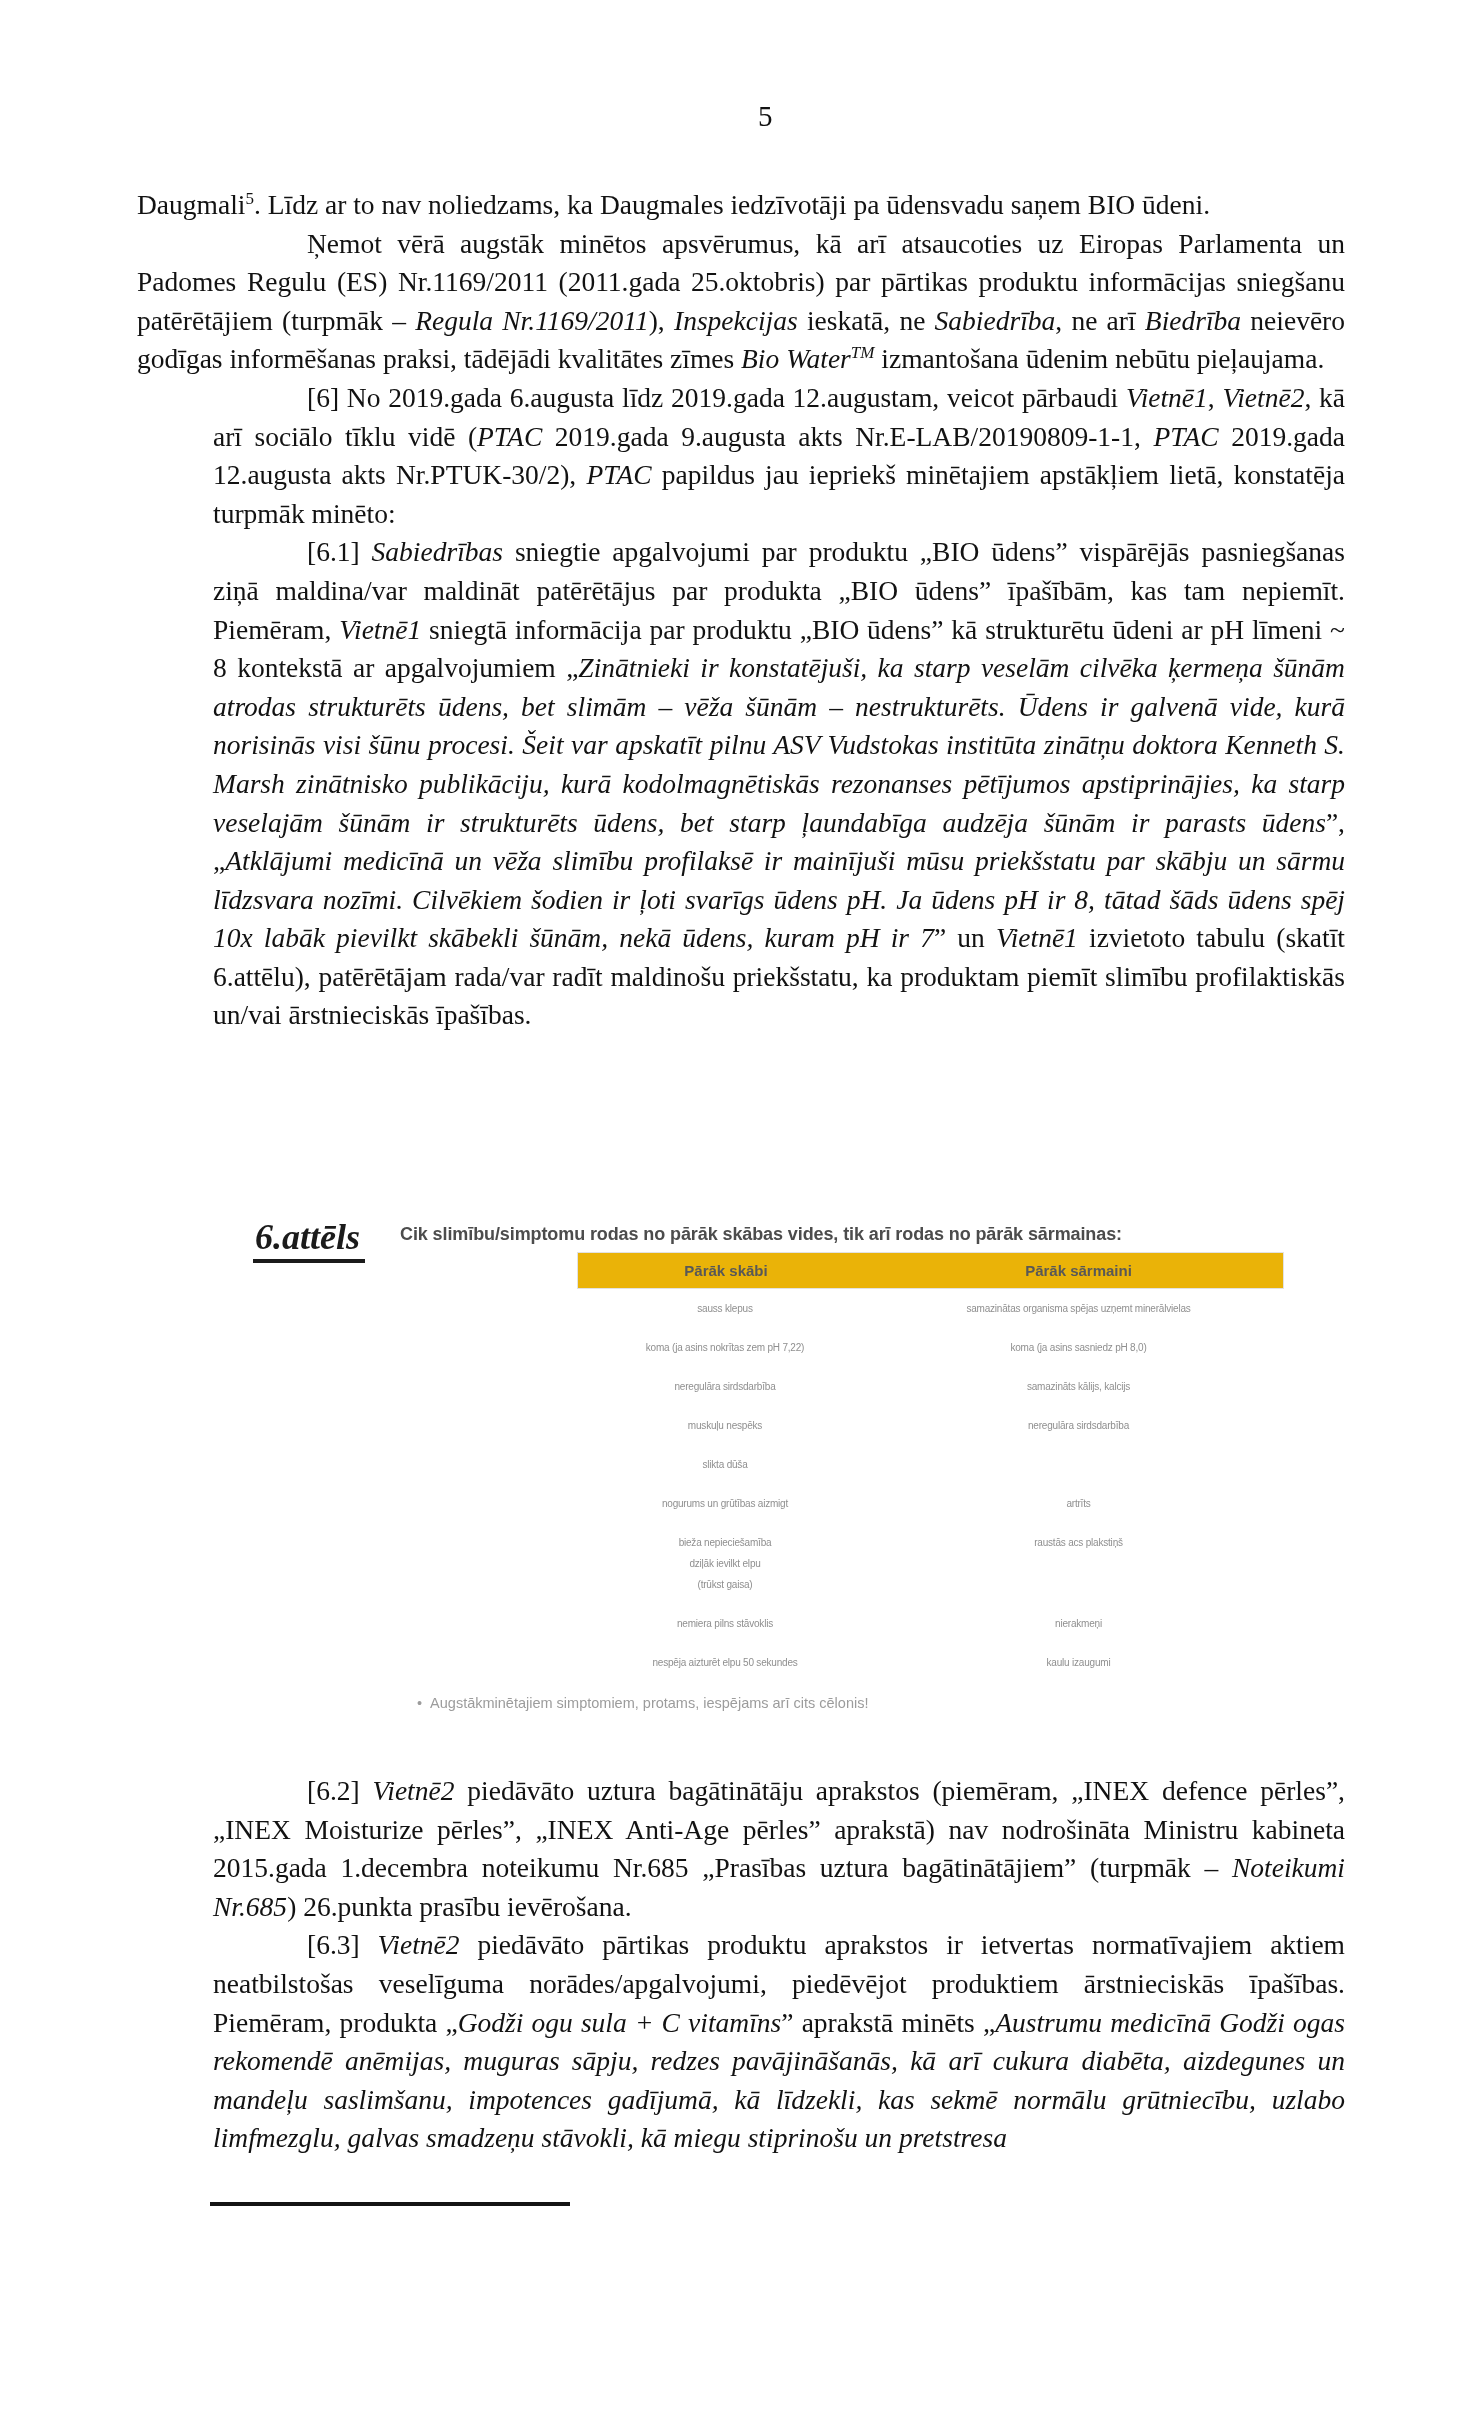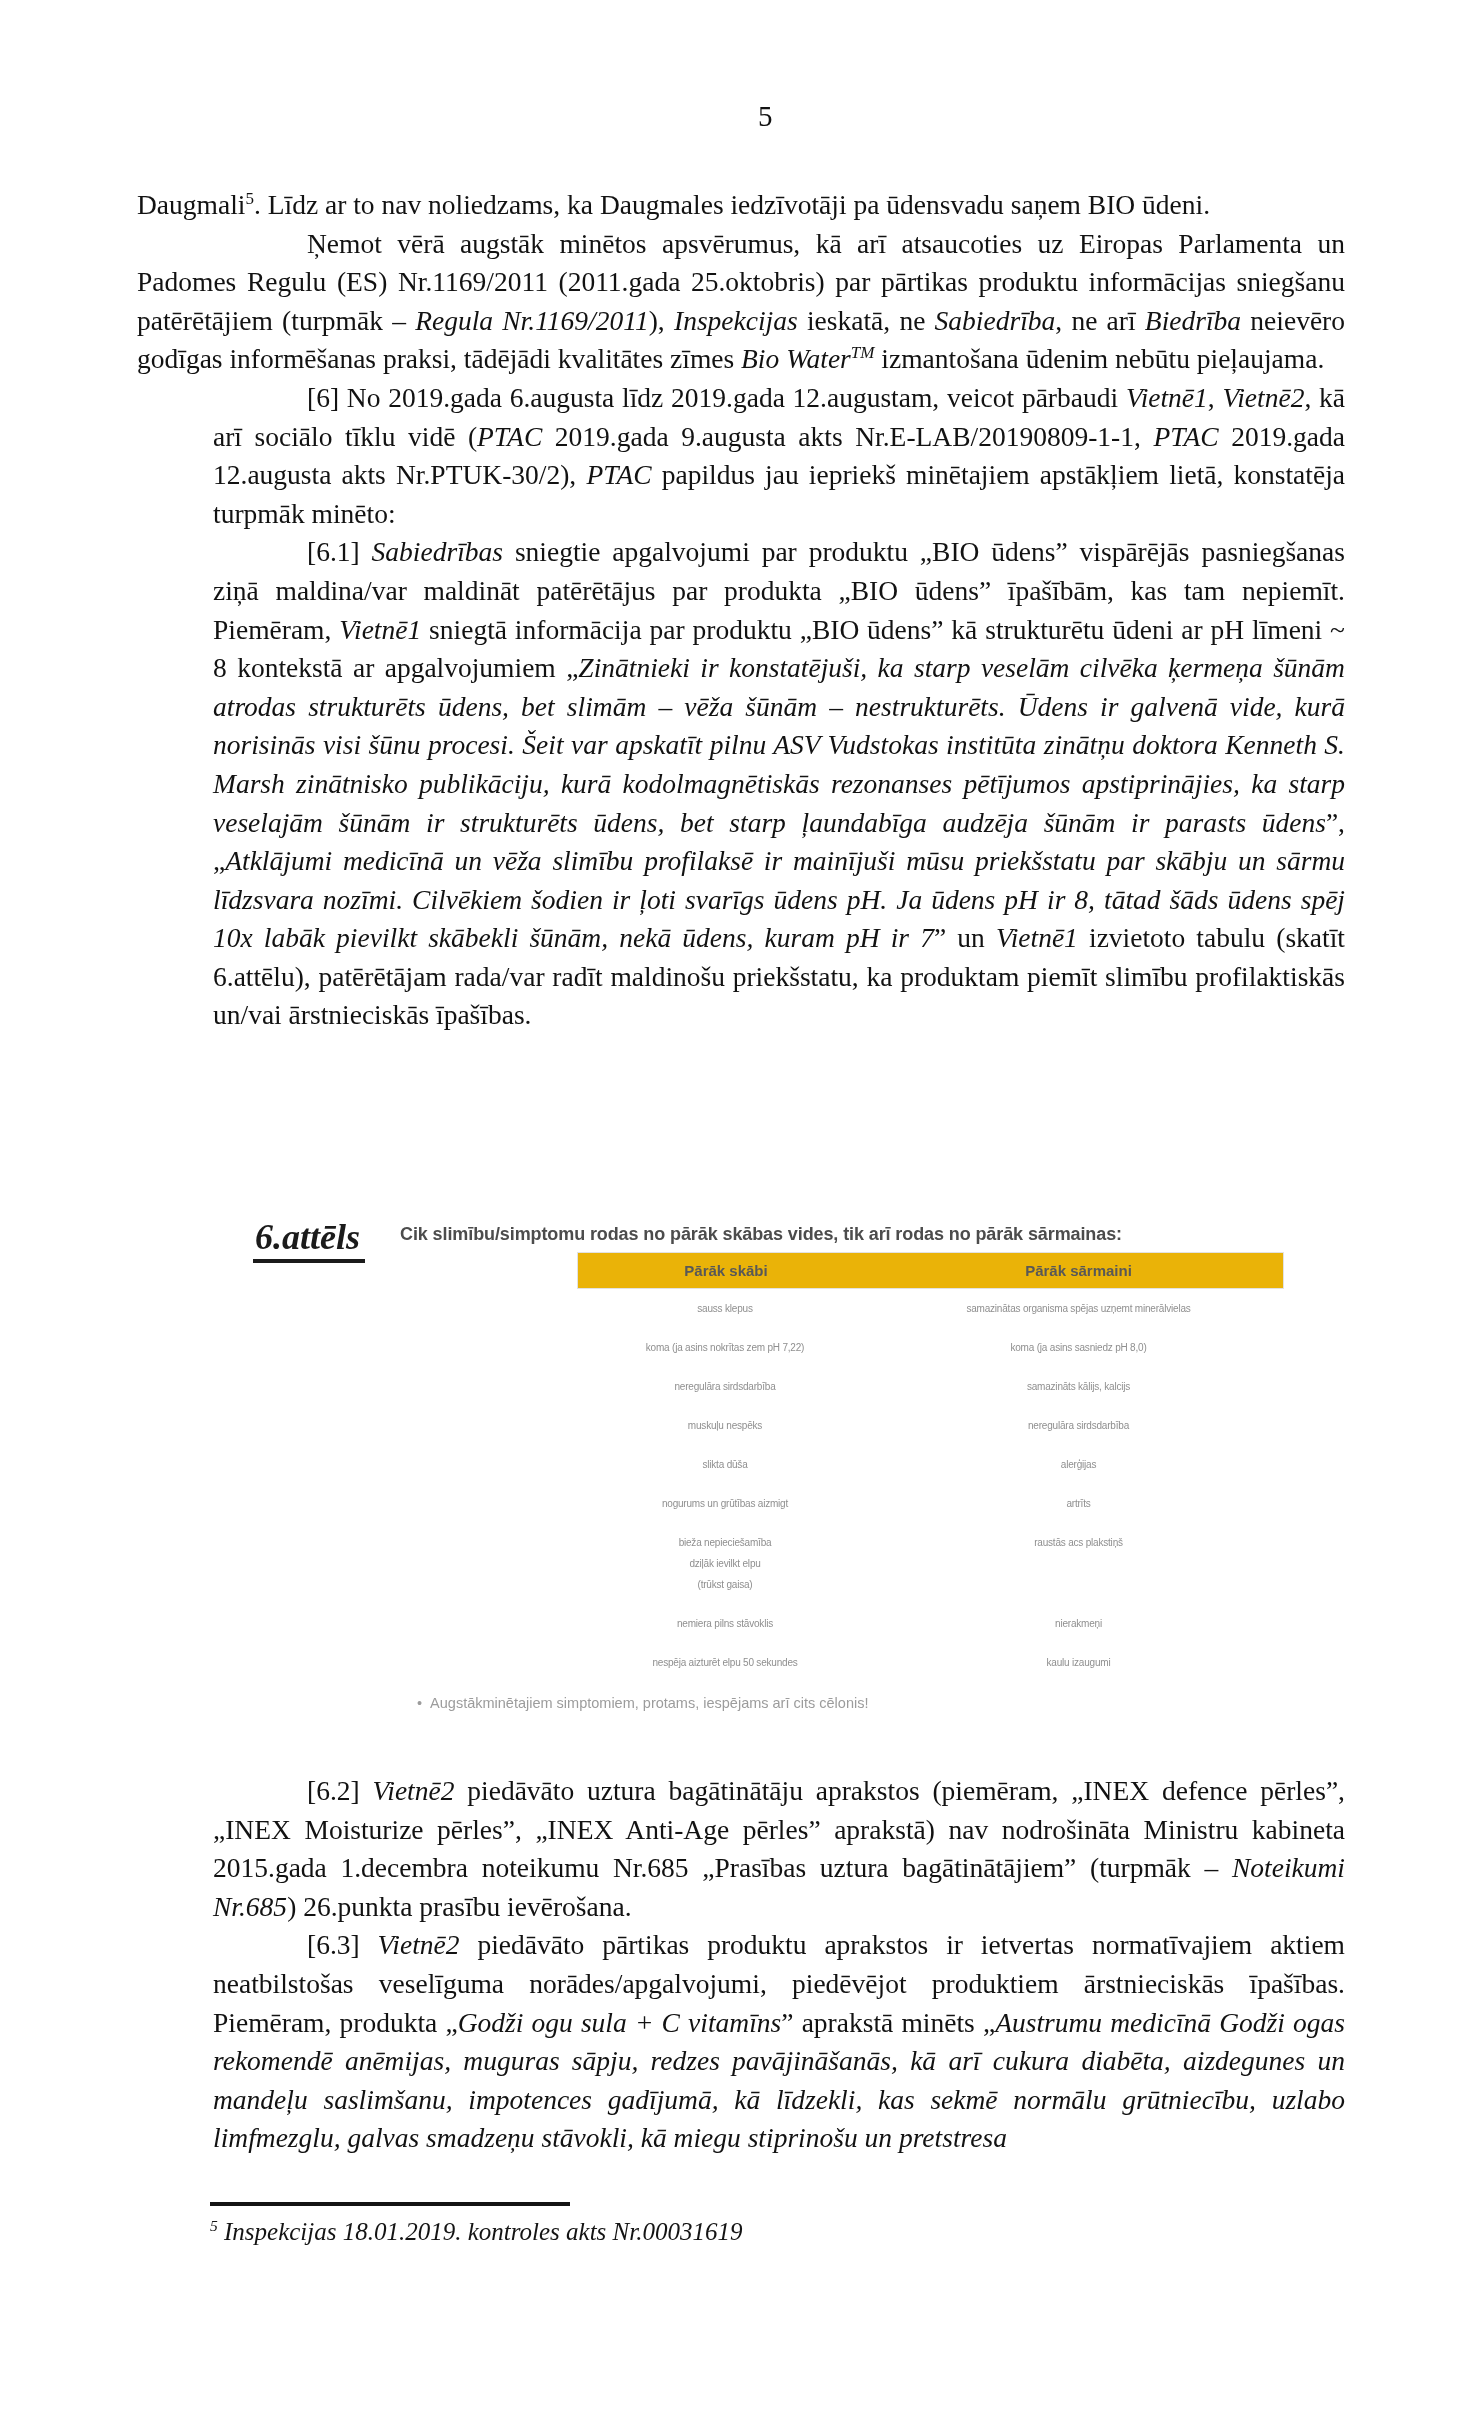--- a/index.html
+++ b/index.html
@@ -93,23 +93,20 @@
               <div class="t-line">muskuļu nespēks</div>
             </div>
             <div class="t-cell t-right-w">
               <div class="t-line">neregulāra sirdsdarbība</div>
             </div>
           </div>
           <div class="t-row">
             <div class="t-cell t-left-w">
               <div class="t-line">slikta dūša</div>
             </div>
-            <div class="t-cell t-right-w">
-              <div class="t-line">alerģijas</div>
-            </div>
           </div>
           <div class="t-row">
             <div class="t-cell t-left-w">
               <div class="t-line">nogurums un grūtības aizmigt</div>
             </div>
             <div class="t-cell t-right-w">
               <div class="t-line">artrīts</div>
             </div>
           </div>
           <div class="t-row">
@@ -146,16 +143,15 @@
     </div>
   </div>
 
   <div class="body-bottom">
     <p class="para p-block"><span>[6.2] </span><span class="it">Vietnē2</span><span> piedāvāto uztura bagātinātāju aprakstos (piemēram, „INEX defence pērles”, „INEX Moisturize pērles”, „INEX Anti-Age pērles” aprakstā) nav nodrošināta Ministru kabineta 2015.gada 1.decembra noteikumu Nr.685 „Prasības uztura bagātinātājiem” (turpmāk – </span><span class="it">Noteikumi Nr.685</span><span>) 26.punkta prasību ievērošana.</span></p>
     <p class="para p-block"><span>[6.3] </span><span class="it">Vietnē2</span><span> piedāvāto pārtikas produktu aprakstos ir ietvertas normatīvajiem aktiem neatbilstošas veselīguma norādes/apgalvojumi, piedēvējot produktiem ārstnieciskās īpašības. Piemēram, produkta „</span><span class="it">Godži ogu sula + C vitamīns</span><span>” aprakstā minēts „</span><span class="it">Austrumu medicīnā Godži ogas rekomendē anēmijas, muguras sāpju, redzes pavājināšanās, kā arī cukura diabēta, aizdegunes un mandeļu saslimšanu, impotences gadījumā, kā līdzekli, kas sekmē normālu grūtniecību, uzlabo limfmezglu, galvas smadzeņu stāvokli, kā miegu stiprinošu un pretstresa</span></p>
   </div>
 
   <div class="footnote">
     <div class="fn-rule"></div>
-    <div class="fn-text"><sup>5</sup><span> Inspekcijas 18.01.2019. kontroles akts Nr.00031619</span></div>
   </div>
 
 </div>
 
 </body></html>

